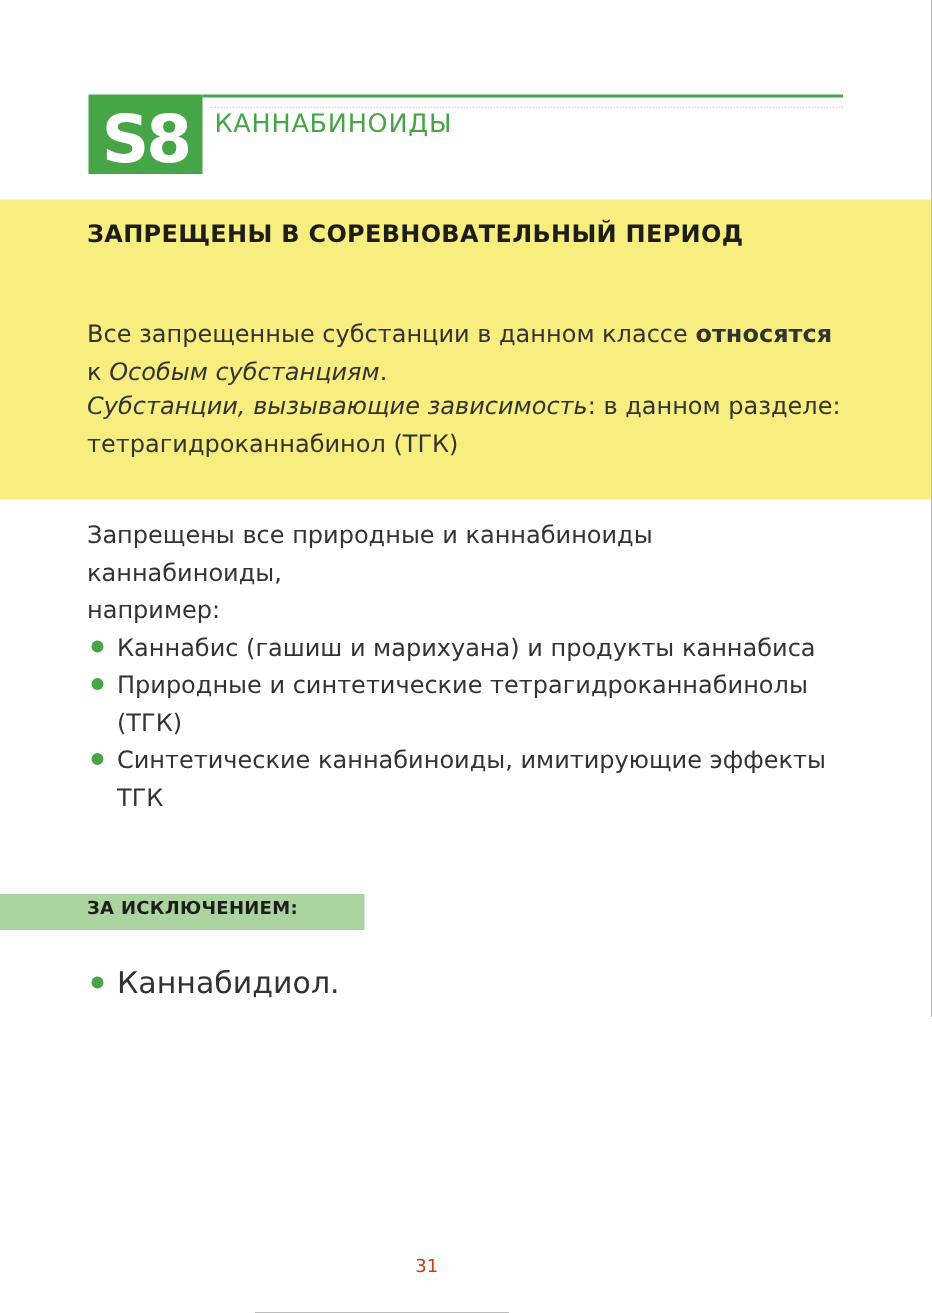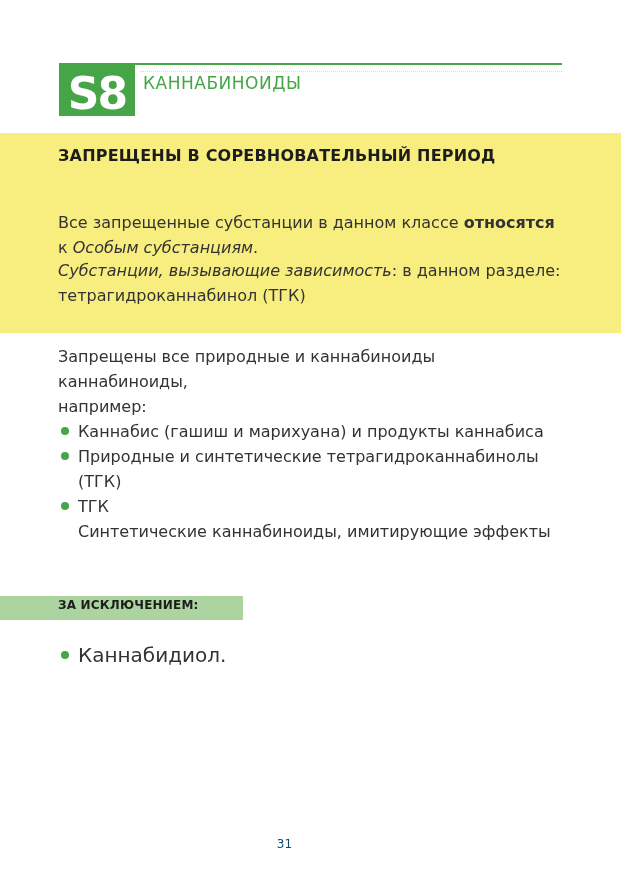--- a/index.html
+++ b/index.html
@@ -124,21 +124,21 @@
     line-height: 25px;
   }
 
   
   .page-number {
     position: absolute;
     left: 0; top: 837px;
     width: 569px;
     text-align: center;
     font-size: 12px;
-    color: #0c4a6e;
+    color: #c2410c;
   }
 </style>
 </head>
 <body>
 
 <div class="page">
 
   <div class="s8-box">
     <span>S8</span>
   </div>
@@ -169,22 +169,22 @@
       <span class="bullet-dot"></span>
       <span class="line">Каннабис (гашиш и марихуана) и продукты каннабиса</span>
     </div>
     <div class="bullet-item">
       <span class="bullet-dot"></span>
       <span class="line">Природные и синтетические тетрагидроканнабинолы</span>
       <span class="line">(ТГК)</span>
     </div>
     <div class="bullet-item">
       <span class="bullet-dot"></span>
+      <span class="line">Синтетические каннабиноиды, имитирующие эффекты</span>
       <span class="line">ТГК</span>
-      <span class="line">Синтетические каннабиноиды, имитирующие эффекты</span>
     </div>
   </div>
 
   <div class="exceptions-bar"></div>
   <div class="exceptions-label">ЗА ИСКЛЮЧЕНИЕМ:</div>
 
   <div class="exceptions-list">
     <div class="bullet-item">
       <span class="bullet-dot"></span>
       <span class="line">Каннабидиол.</span>

